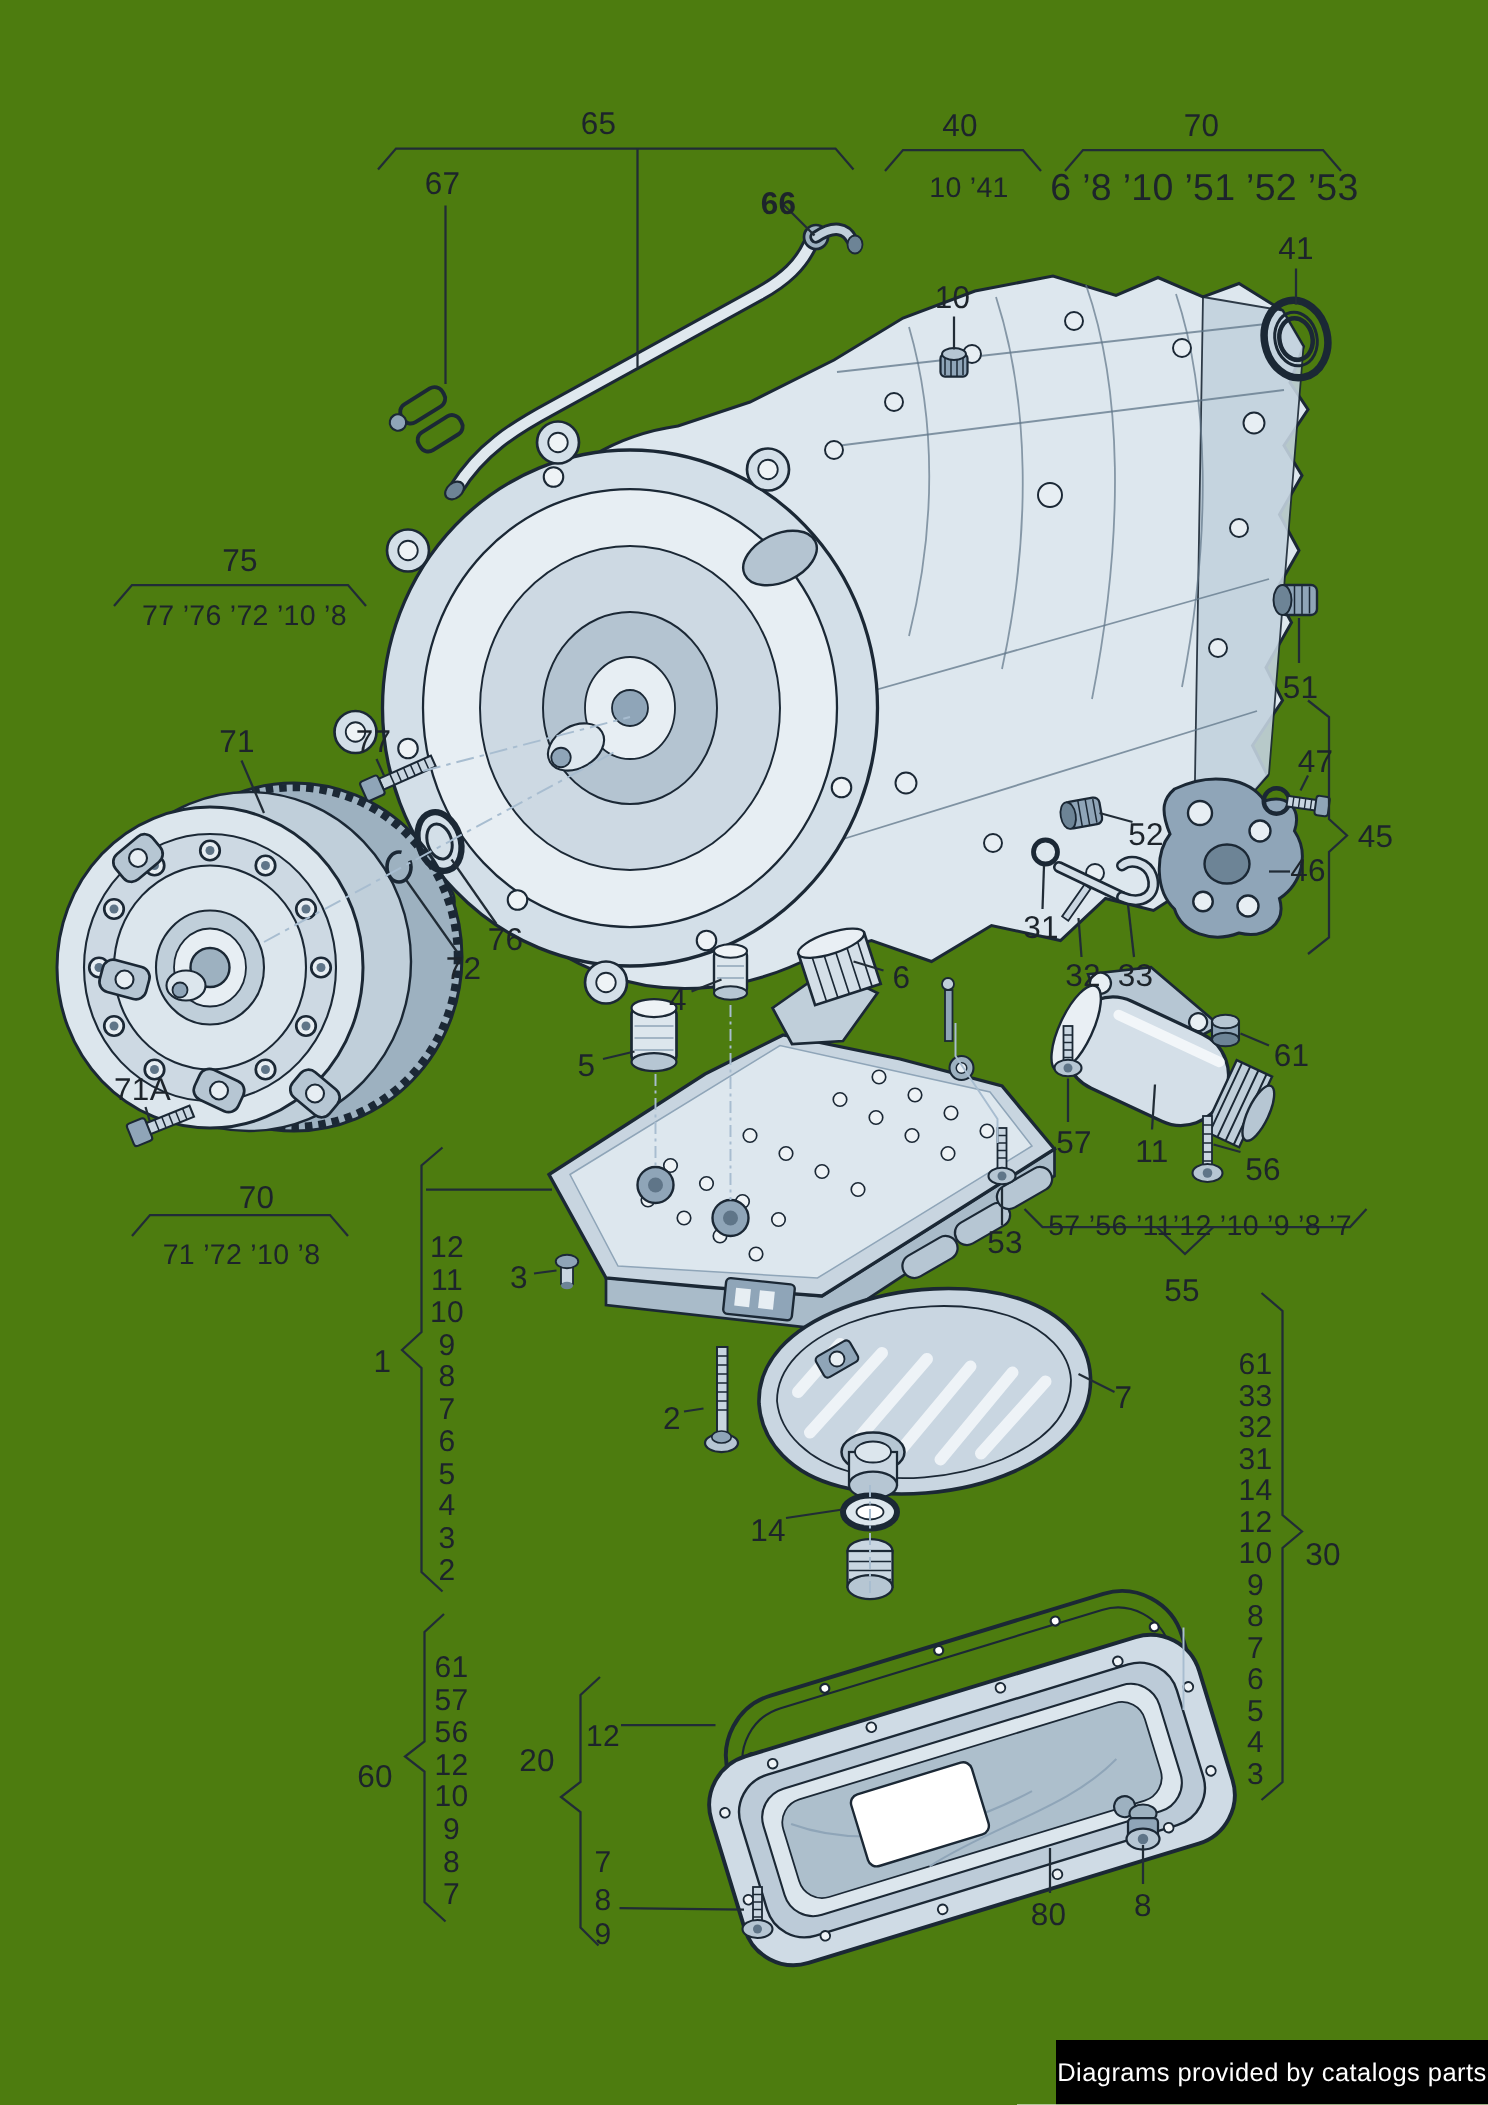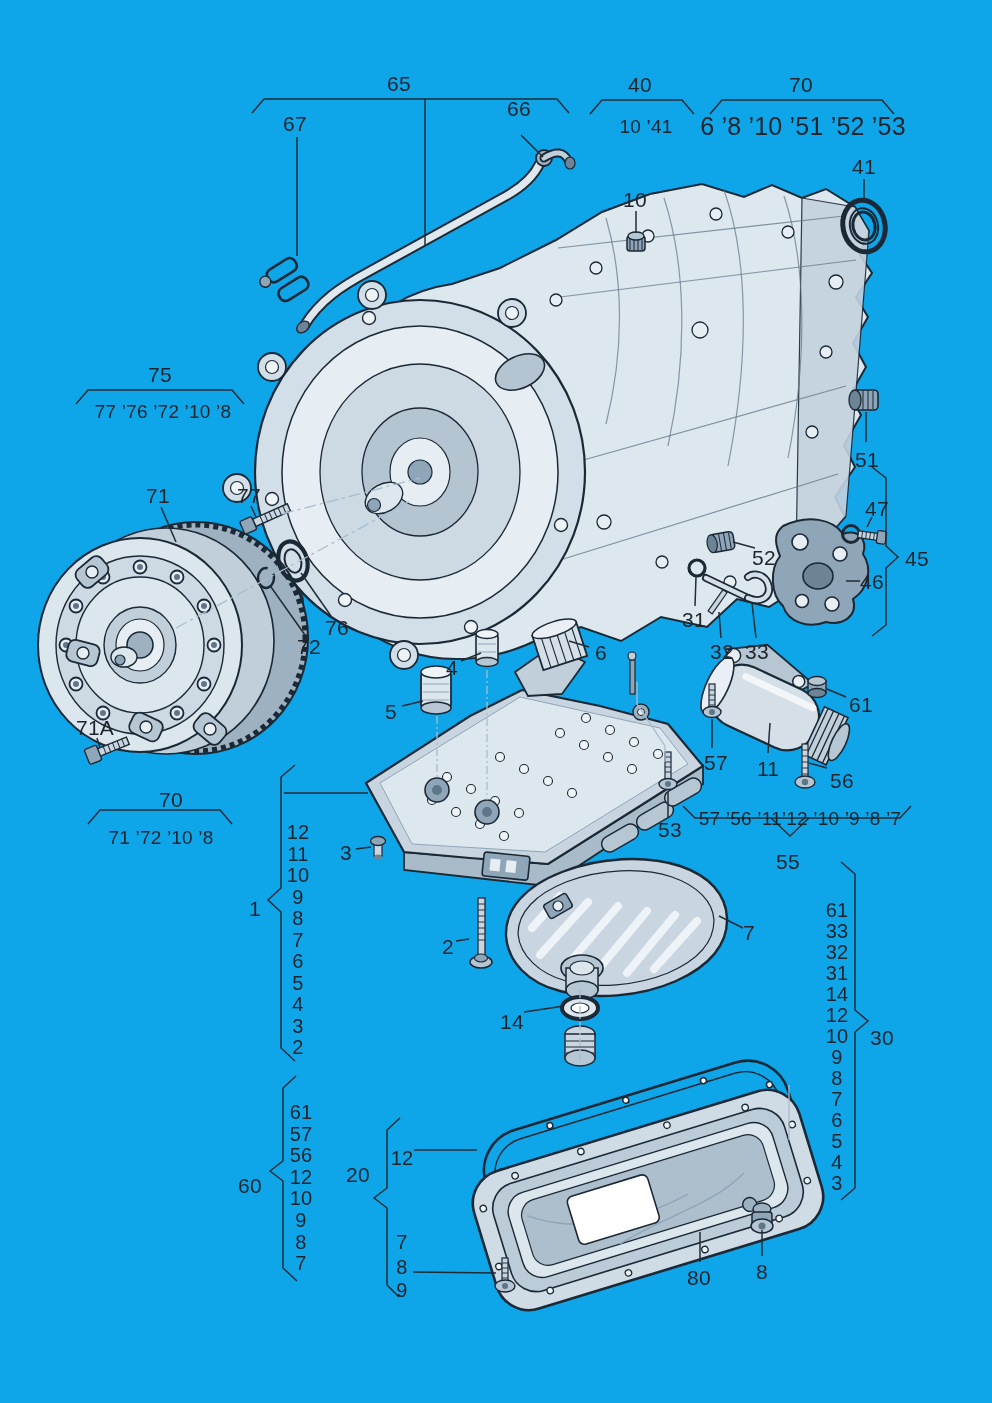--- a/index.html
+++ b/index.html
@@ -1,16 +1,16 @@
 <!DOCTYPE html>
 <html><head>
 <meta charset="utf-8">
 <style>
   html,body{margin:0;padding:0;background:#ffffff;}
-  .stage{position:relative;width:992px;height:1403px;background:#0ea5e9;overflow:hidden;
+  .stage{position:relative;width:992px;height:1403px;background:#4d7c0f;overflow:hidden;
          font-family:"Liberation Sans",sans-serif;}
   svg.art{position:absolute;left:0;top:0;}
   #callouts{position:absolute;left:0;top:0;width:100%;height:100%;}
   .callout{position:absolute;transform:translate(-50%,-50%);font-size:21px;line-height:1;
            color:#1d242b;white-space:nowrap;letter-spacing:0.2px;}
   .banner{position:absolute;right:0;bottom:0;width:288px;height:43px;background:#000000;
           color:#ffffff;display:flex;align-items:center;justify-content:center;
           font-size:17px;letter-spacing:0.3px;}
 </style>
 </head>
@@ -475,21 +475,21 @@
     <path d="M295,765 L281,777 L281,888 L268,900 L281,912 L281,1048 L295,1061"></path>
     <path d="M841,862 L855,874 L855,1010 L868,1021 L855,1032 L855,1188 L841,1200"></path>
     <path d="M296,1076 L283,1088 L283,1161 L270,1171 L283,1181 L283,1268 L297,1281"></path>
     <path d="M400,1118 L387,1130 L387,1188 L374,1198 L387,1208 L387,1285 L399,1297"></path>
   </g>
 </svg>
 
 <div id="callouts">
       <div class="callout" style="left: 399px; top: 83px;">65</div>
       <div class="callout" style="left: 295px; top: 123px;">67</div>
-      <div class="callout" style="left: 519px; top: 108px;">66</div>
+      <div class="callout" style="left: 519px; top: 136px; font-weight: bold;">66</div>
       <div class="callout" style="left: 640px; top: 84px;">40</div>
       <div class="callout" style="left: 646px; top: 126px; font-size: 19px;">10 ’41</div>
       <div class="callout" style="left: 801px; top: 84px;">70</div>
       <div class="callout" style="left: 803px; top: 126px; font-size: 25px;">6 ’8 ’10 ’51 ’52 ’53</div>
       <div class="callout" style="left: 864px; top: 166px; text-align: center;">41</div>
       <div class="callout" style="left: 635px; top: 199px;">10</div>
       <div class="callout" style="left: 160px; top: 374px;">75</div>
       <div class="callout" style="left: 163px; top: 411px; font-size: 19px;">77 ’76 ’72 ’10 ’8</div>
       <div class="callout" style="left: 158px; top: 495px;">71</div>
       <div class="callout" style="left: 249px; top: 495px;">77</div>
@@ -558,14 +558,17 @@
       <div class="callout" style="font-size: 20px; left: 301px; top: 1198px;">10</div>
       <div class="callout" style="font-size: 20px; left: 301px; top: 1220px;">9</div>
       <div class="callout" style="font-size: 20px; left: 301px; top: 1242px;">8</div>
       <div class="callout" style="font-size: 20px; left: 301px; top: 1263px;">7</div>
       <div class="callout" style="font-size: 20px; left: 402px; top: 1158px;">12</div>
       <div class="callout" style="font-size: 20px; left: 402px; top: 1242px;">7</div>
       <div class="callout" style="font-size: 20px; left: 402px; top: 1267px;">8</div>
       <div class="callout" style="font-size: 20px; left: 402px; top: 1290px;">9</div>
     </div>
 
-
+<div class="banner">
+  <span>Diagrams provided by catalogs parts</span>
 </div>
 
+</div>
+
 </body></html>

